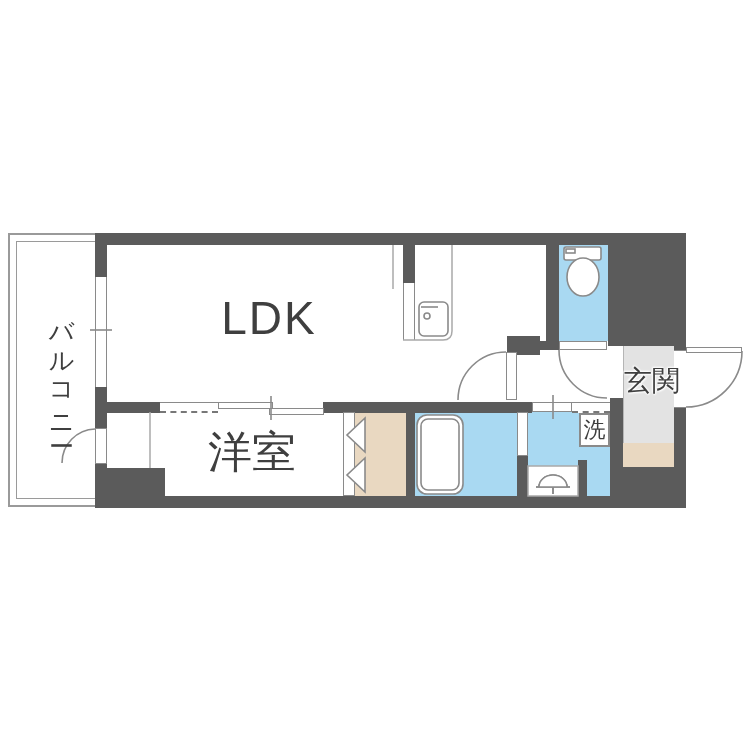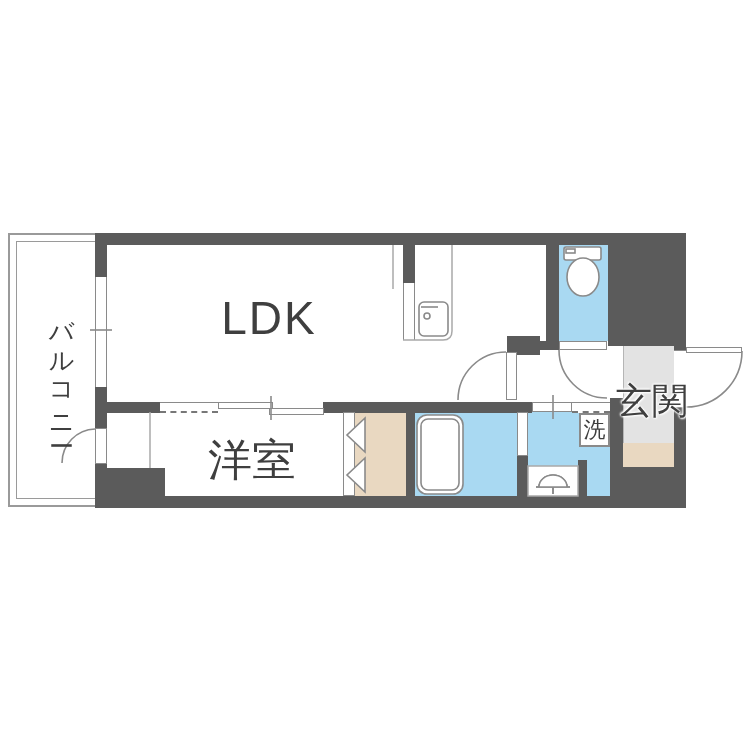--- a/index.html
+++ b/index.html
@@ -113,17 +113,17 @@
     <rect class="thin" x="528" y="466" width="50" height="30" fill="#fff"></rect>
   </svg>
 
   <svg width="750" height="750" viewBox="0 0 750 750">
     <path class="fw" d="M539,487 A14,12 0 0 1 567,487"></path>
     <line class="ln" x1="536" y1="487" x2="570" y2="487"></line>
     <line class="ln" x1="553" y1="487" x2="553" y2="494" stroke-width="3"></line>
   </svg>
 
   <div class="label" id="lbl-ldk" style="left:207px;top:293px;width:124px;height:50px;font-size:46px;letter-spacing:2px;">LDK</div>
-  <div class="label" id="lbl-bedroom" style="left:190px;top:427px;width:124px;height:50px;font-size:44px;margin-top:8px;">洋室</div>
+  <div class="label" id="lbl-bedroom" style="left:190px;top:427px;width:124px;height:50px;font-size:44px;">洋室</div>
   <div class="label" id="lbl-balcony" style="left:46px;top:290px;width:33px;height:160px;font-size:25px;">バルコニー</div>
-  <div class="label" id="lbl-entrance" style="left:620px;top:386px;width:64px;height:30px;font-size:36px;">玄関</div>
+  <div class="label" id="lbl-entrance" style="left:620px;top:366px;width:64px;height:30px;font-size:28px;">玄関</div>
 
 </div>
 
 </body></html>

